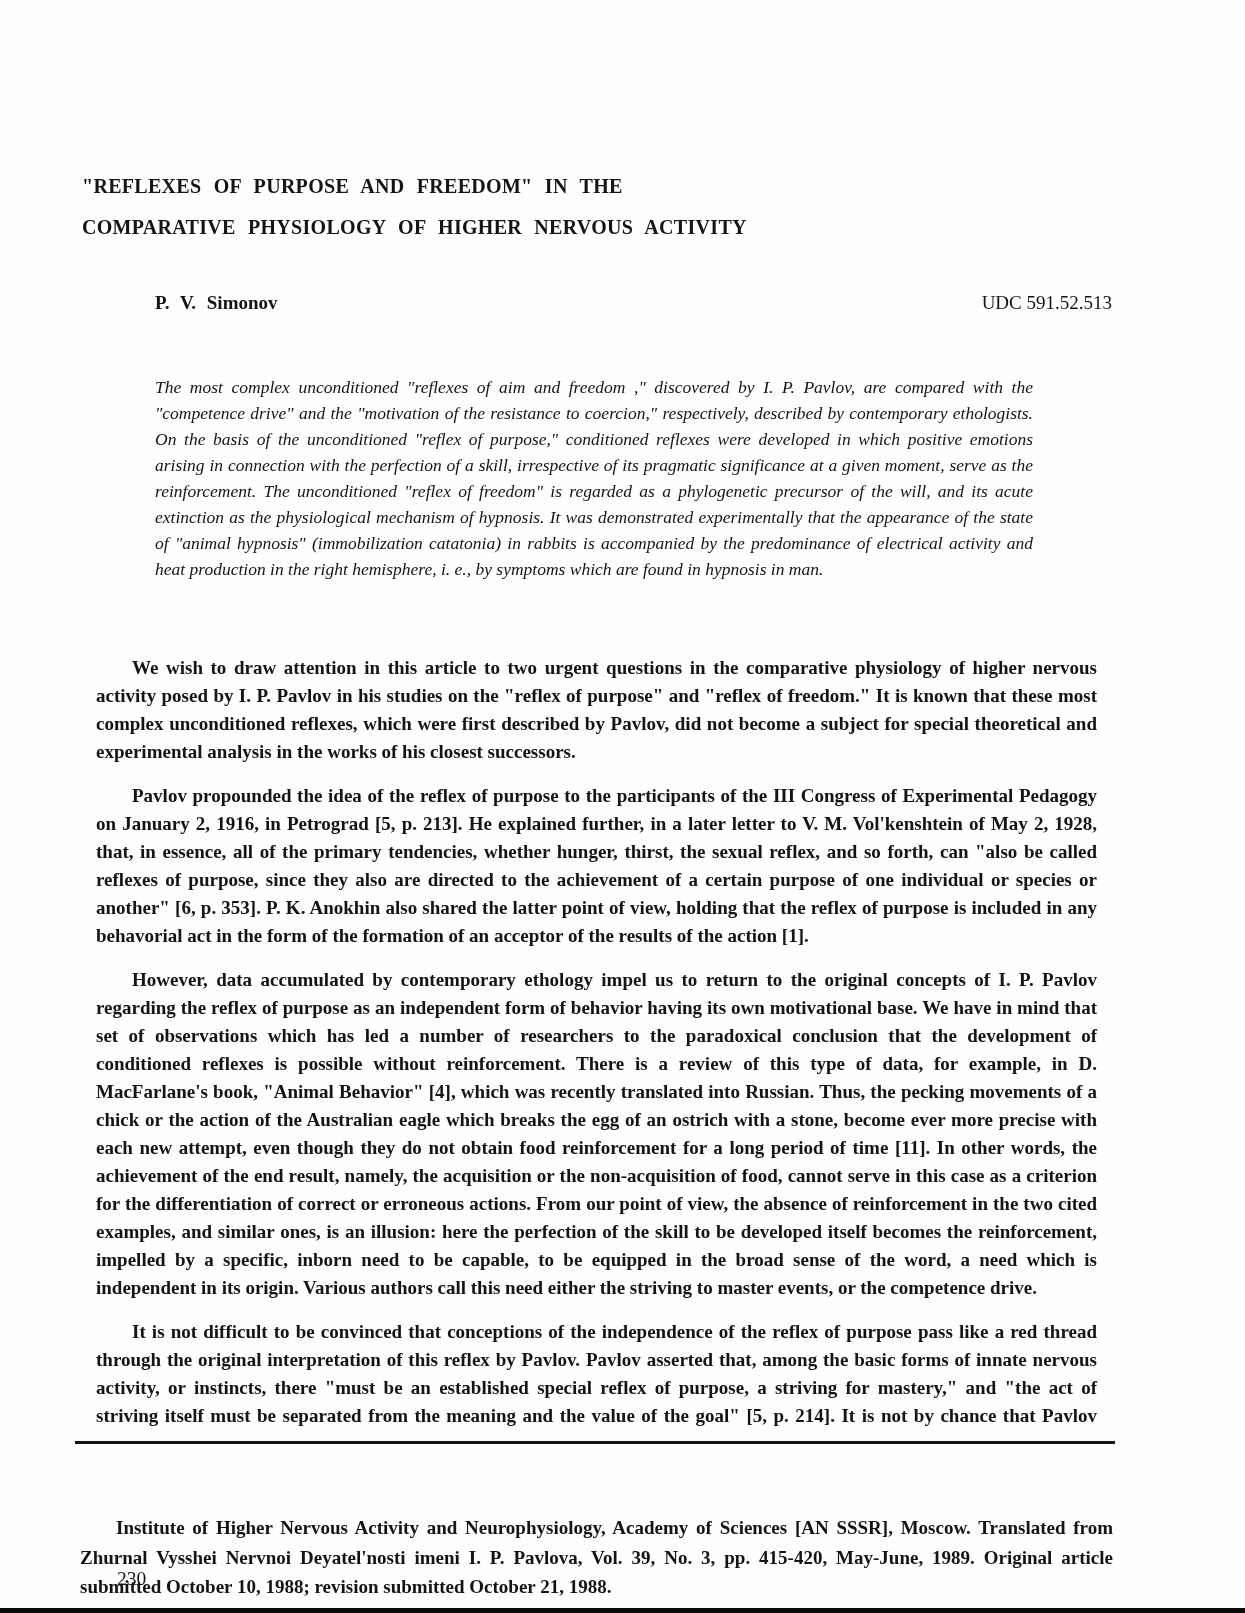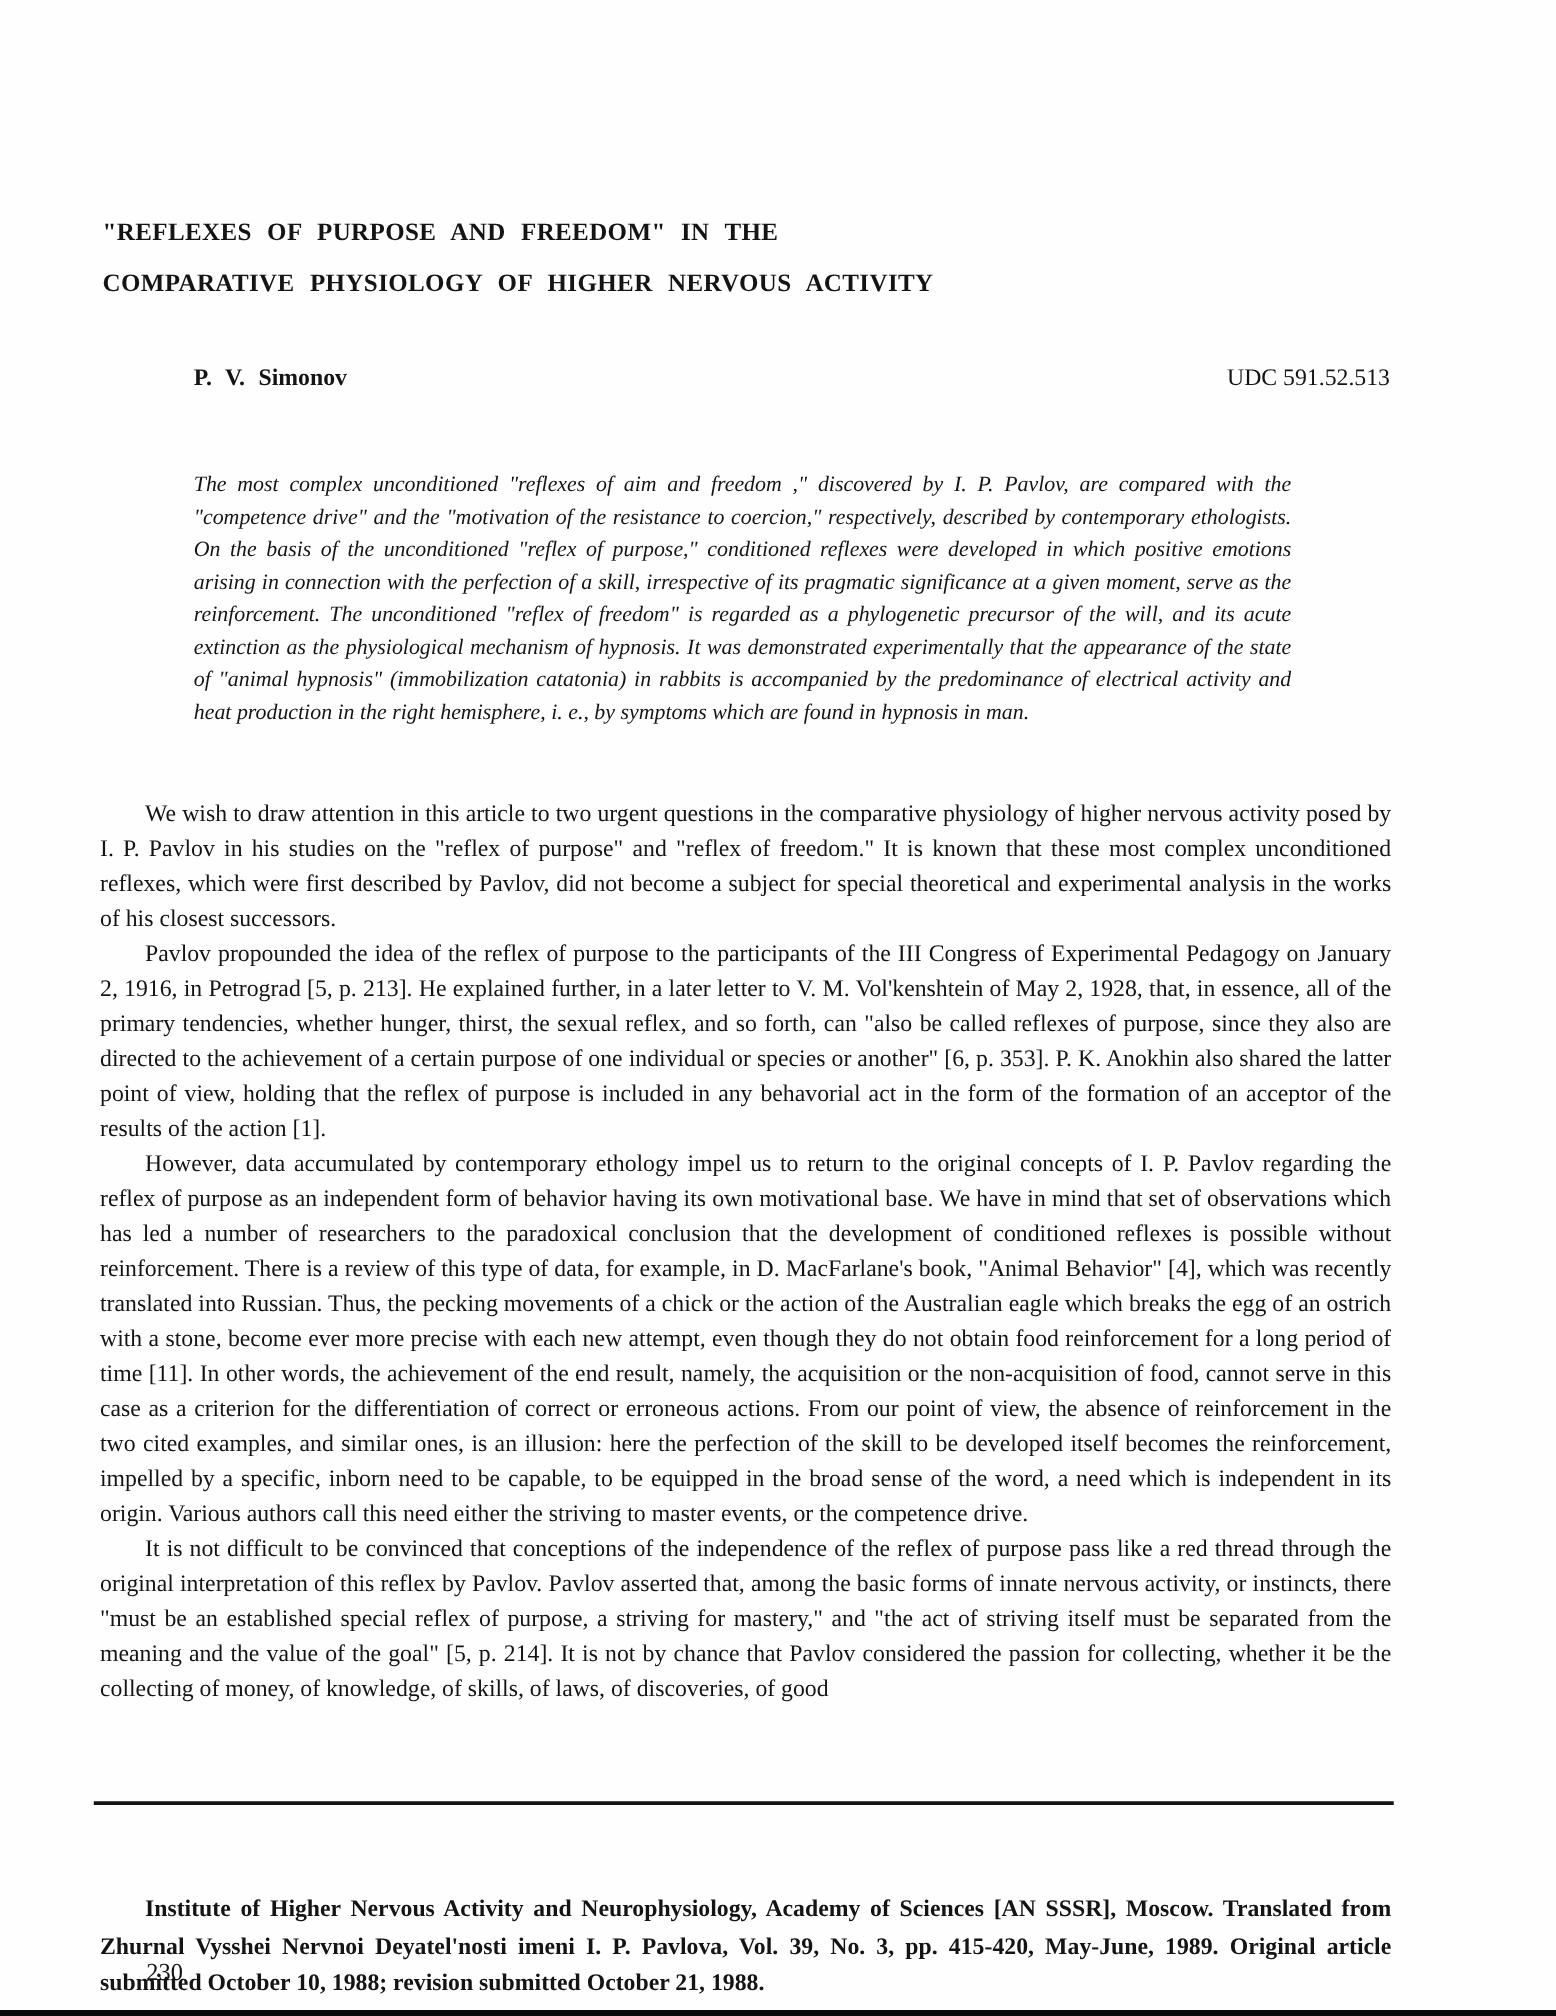--- a/index.html
+++ b/index.html
@@ -64,22 +64,23 @@
     left: 80px;
     top: 638px;
     width: 1033px;
     font-size: 19px;
     line-height: 28px;
     text-align: justify;
     max-height: 790px;
     overflow: hidden;
   }
   .body-text p {
-    margin: 0;
+    margin: 16px;
     text-indent: 36px;
+    font-weight: bold;
   }
   .footnote-rule {
     position: absolute;
     left: 75px;
     top: 1441px;
     width: 1040px;
     height: 3px;
     background: var(--ink);
   }
   .footnote {

